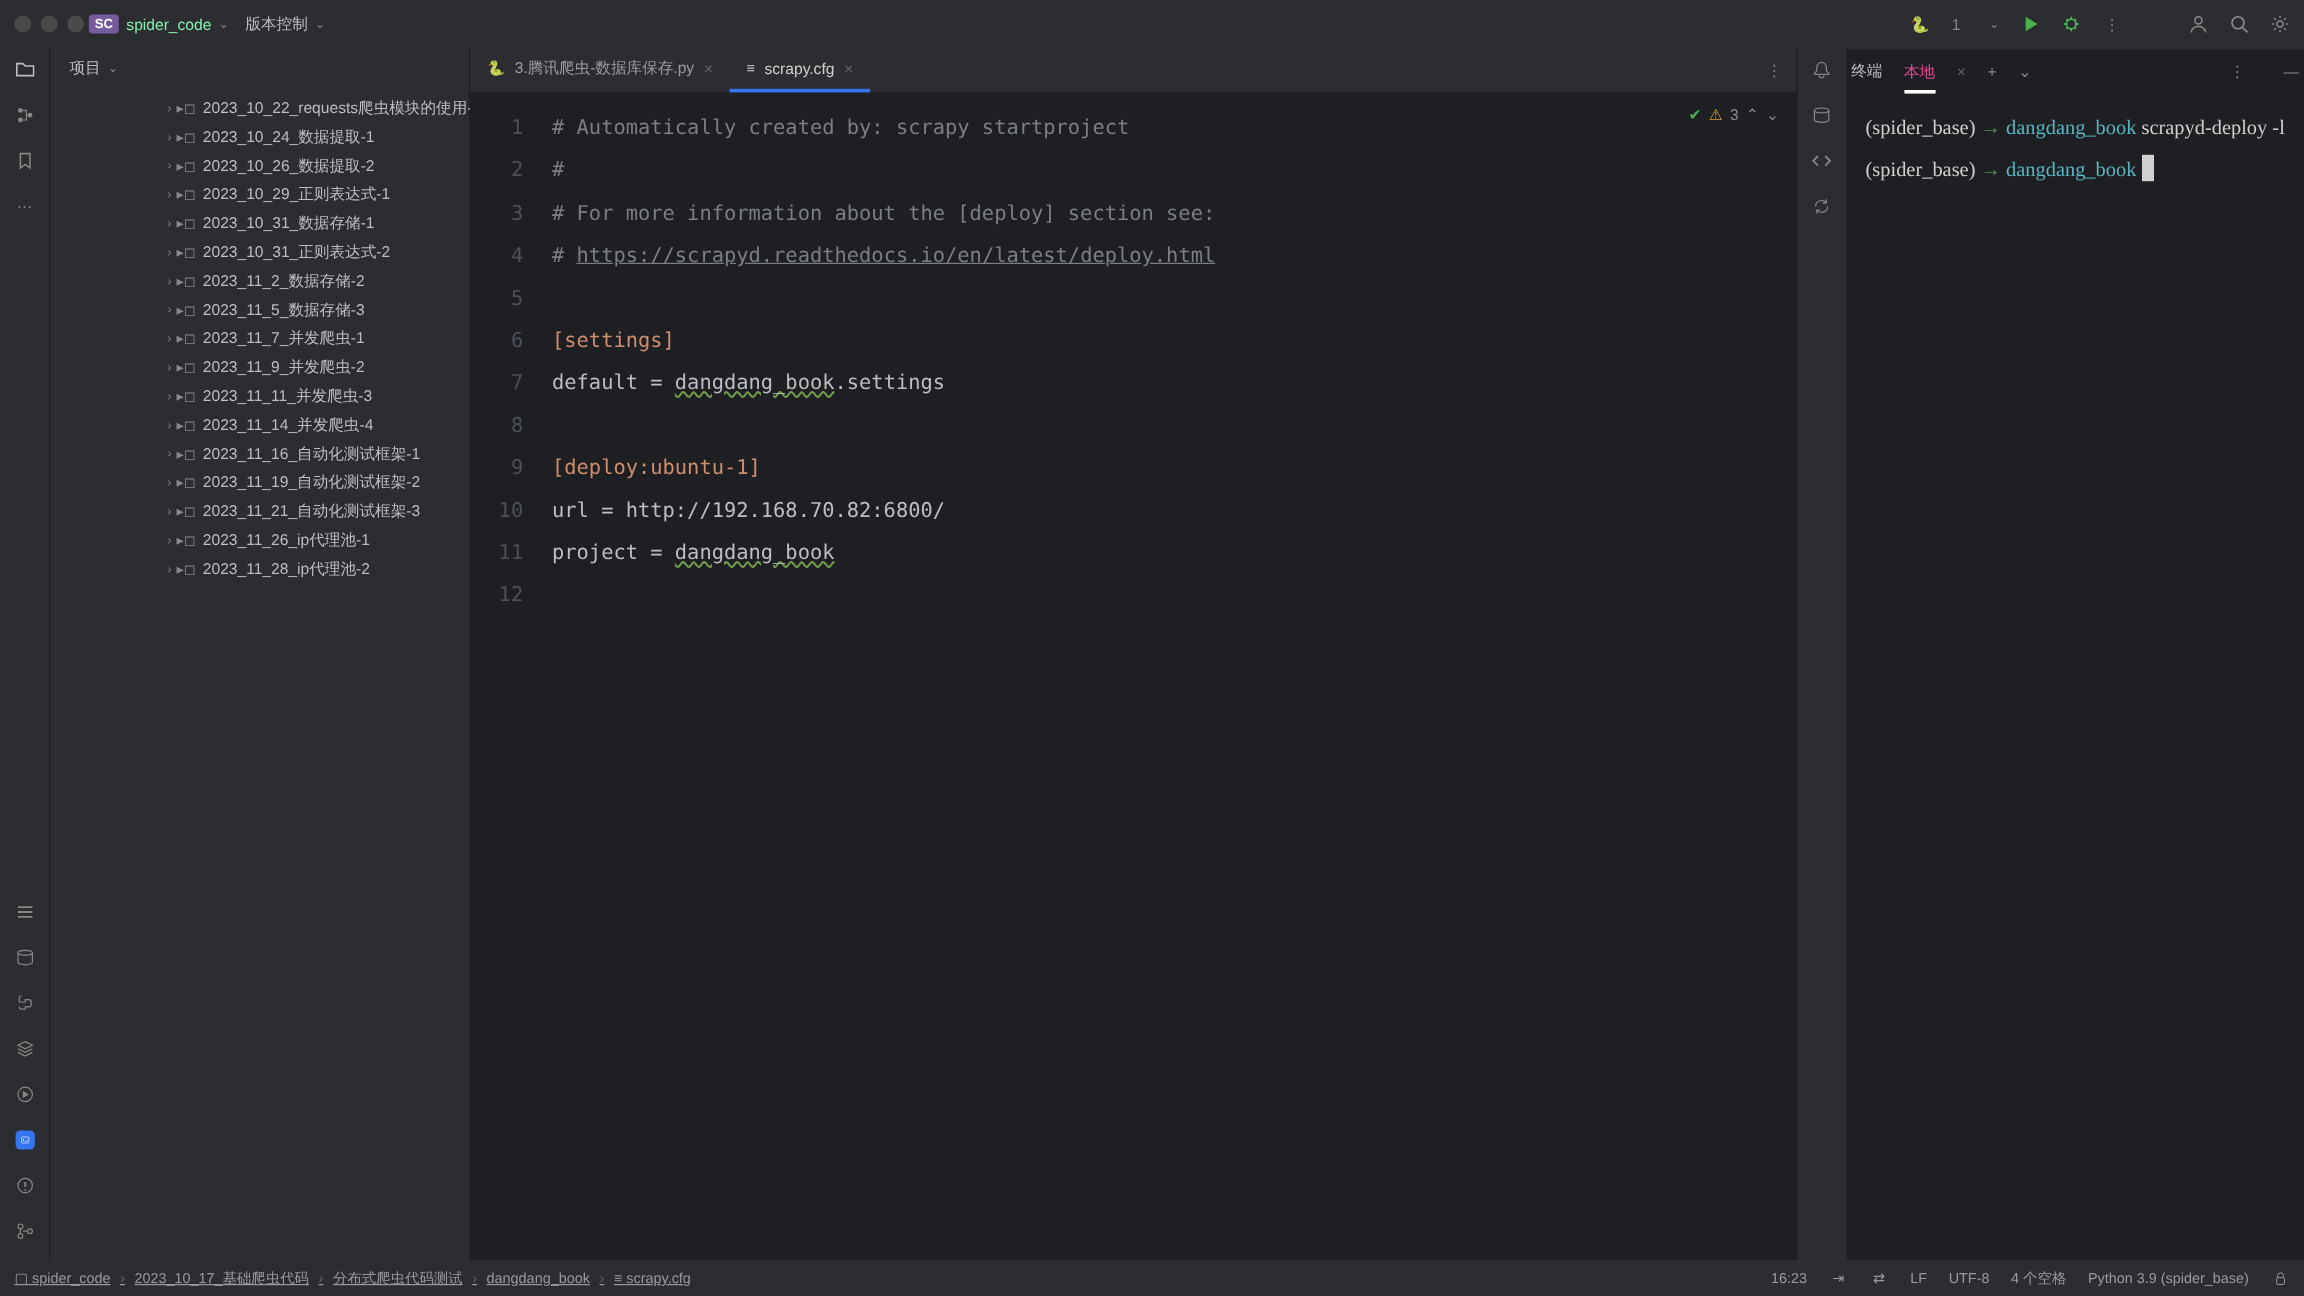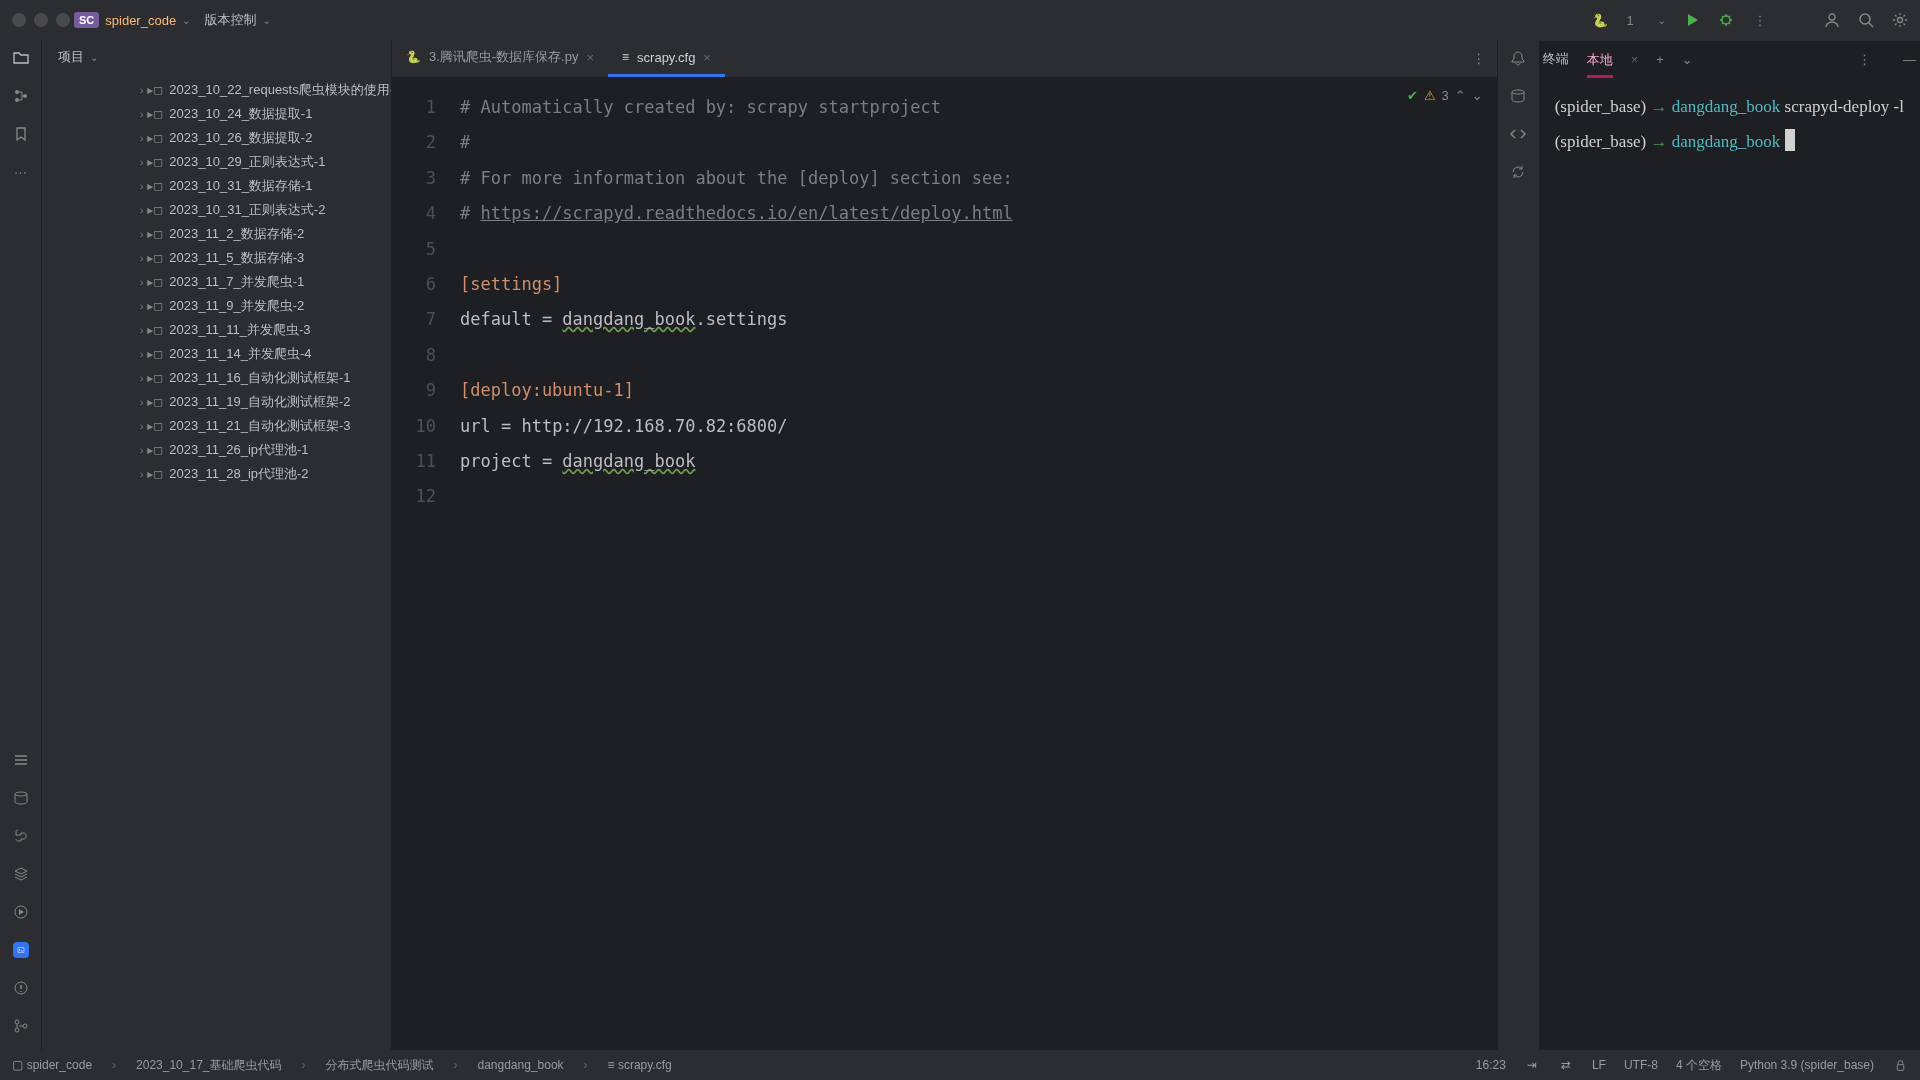--- a/index.html
+++ b/index.html
@@ -13,21 +13,21 @@
 .titlebar {
   height: 40px; display: flex; align-items: center;
   padding: 0 12px; background: #2b2d30;
 }
 .traffic { display: flex; gap: 8px; }
 .tl { width: 14px; height: 14px; border-radius: 50%; background: #4a4a4a; }
 .project-badge {
   margin-left: 4px; background: #775b9f; color: #fff;
   padding: 2px 5px; border-radius: 3px; font-size: 11px; font-weight: bold;
 }
-.project-name { margin-left: 6px; color: #fdba74; }
+.project-name { margin-left: 6px; color: #86efac; }
 .chev { margin-left: 6px; color: #888; font-size: 10px; }
 .vcs { margin-left: 14px; color: #bcbec4; }
 .spacer { flex: 1; }
 .titlebar-right { display: flex; align-items: center; gap: 18px; color: #888; }
 .titlebar-right .play { color: #4caf50; }
 .titlebar-right .bug { color: #4caf50; }
 .ic { width: 16px; height: 16px; display: inline-flex; align-items: center; justify-content: center; }
 .main {
   flex: 1; display: flex; min-height: 0;
 }
@@ -104,21 +104,21 @@
   height: 580px; background: #1e1f22;
   border-top: 1px solid #2b2d30;
   display: flex; flex-direction: column;
 }
 .term-header {
   height: 36px; display: flex; align-items: center;
   padding: 0 4px; gap: 18px; font-size: 13px;
   color: #888;
 }
 .term-tab { cursor: pointer; }
-.term-tab.active { color: #f9a8d4; border-bottom: 3px solid #be185d; padding-bottom: 6px; margin-top: 11px; }
+.term-tab.active { color: #ec4899; border-bottom: 3px solid #ffffff; padding-bottom: 6px; margin-top: 11px; }
 .term-header .spacer { flex: 1; }
 .term-body {
   flex: 1; padding: 12px 16px;
   font-family: Liberation Serif, serif;
   font-size: 17px; line-height: 35.4px;
   color: #d0d0d0;
 }
 .t-paren { color: #d0d0d0; }
 .t-arrow { color: #57965c; }
 .t-dir { color: #56b6c2; }
@@ -131,21 +131,21 @@
   border: 2px solid #d04040;
   display: inline-block;
   padding: 0 6px;
   margin-left: -6px;
 }
 .statusbar {
   height: 30px; background: #2b2d30;
   display: flex; align-items: center; padding: 0 12px;
   font-size: 12px; color: #9a9b9e; gap: 8px;
 }
-.statusbar .crumbs { display: flex; gap: 20px; align-items: center; }
+.statusbar .crumbs { display: flex; gap: 8px; align-items: center; text-decoration: underline; }
 .statusbar .spacer { flex: 1; }
 .statusbar .right { display: flex; gap: 18px; align-items: center; }
 svg { fill: currentColor; }
 </style>
 </head>
 <body>
 
 <div class="titlebar">
   <div class="traffic">
     <div class="tl"></div>

